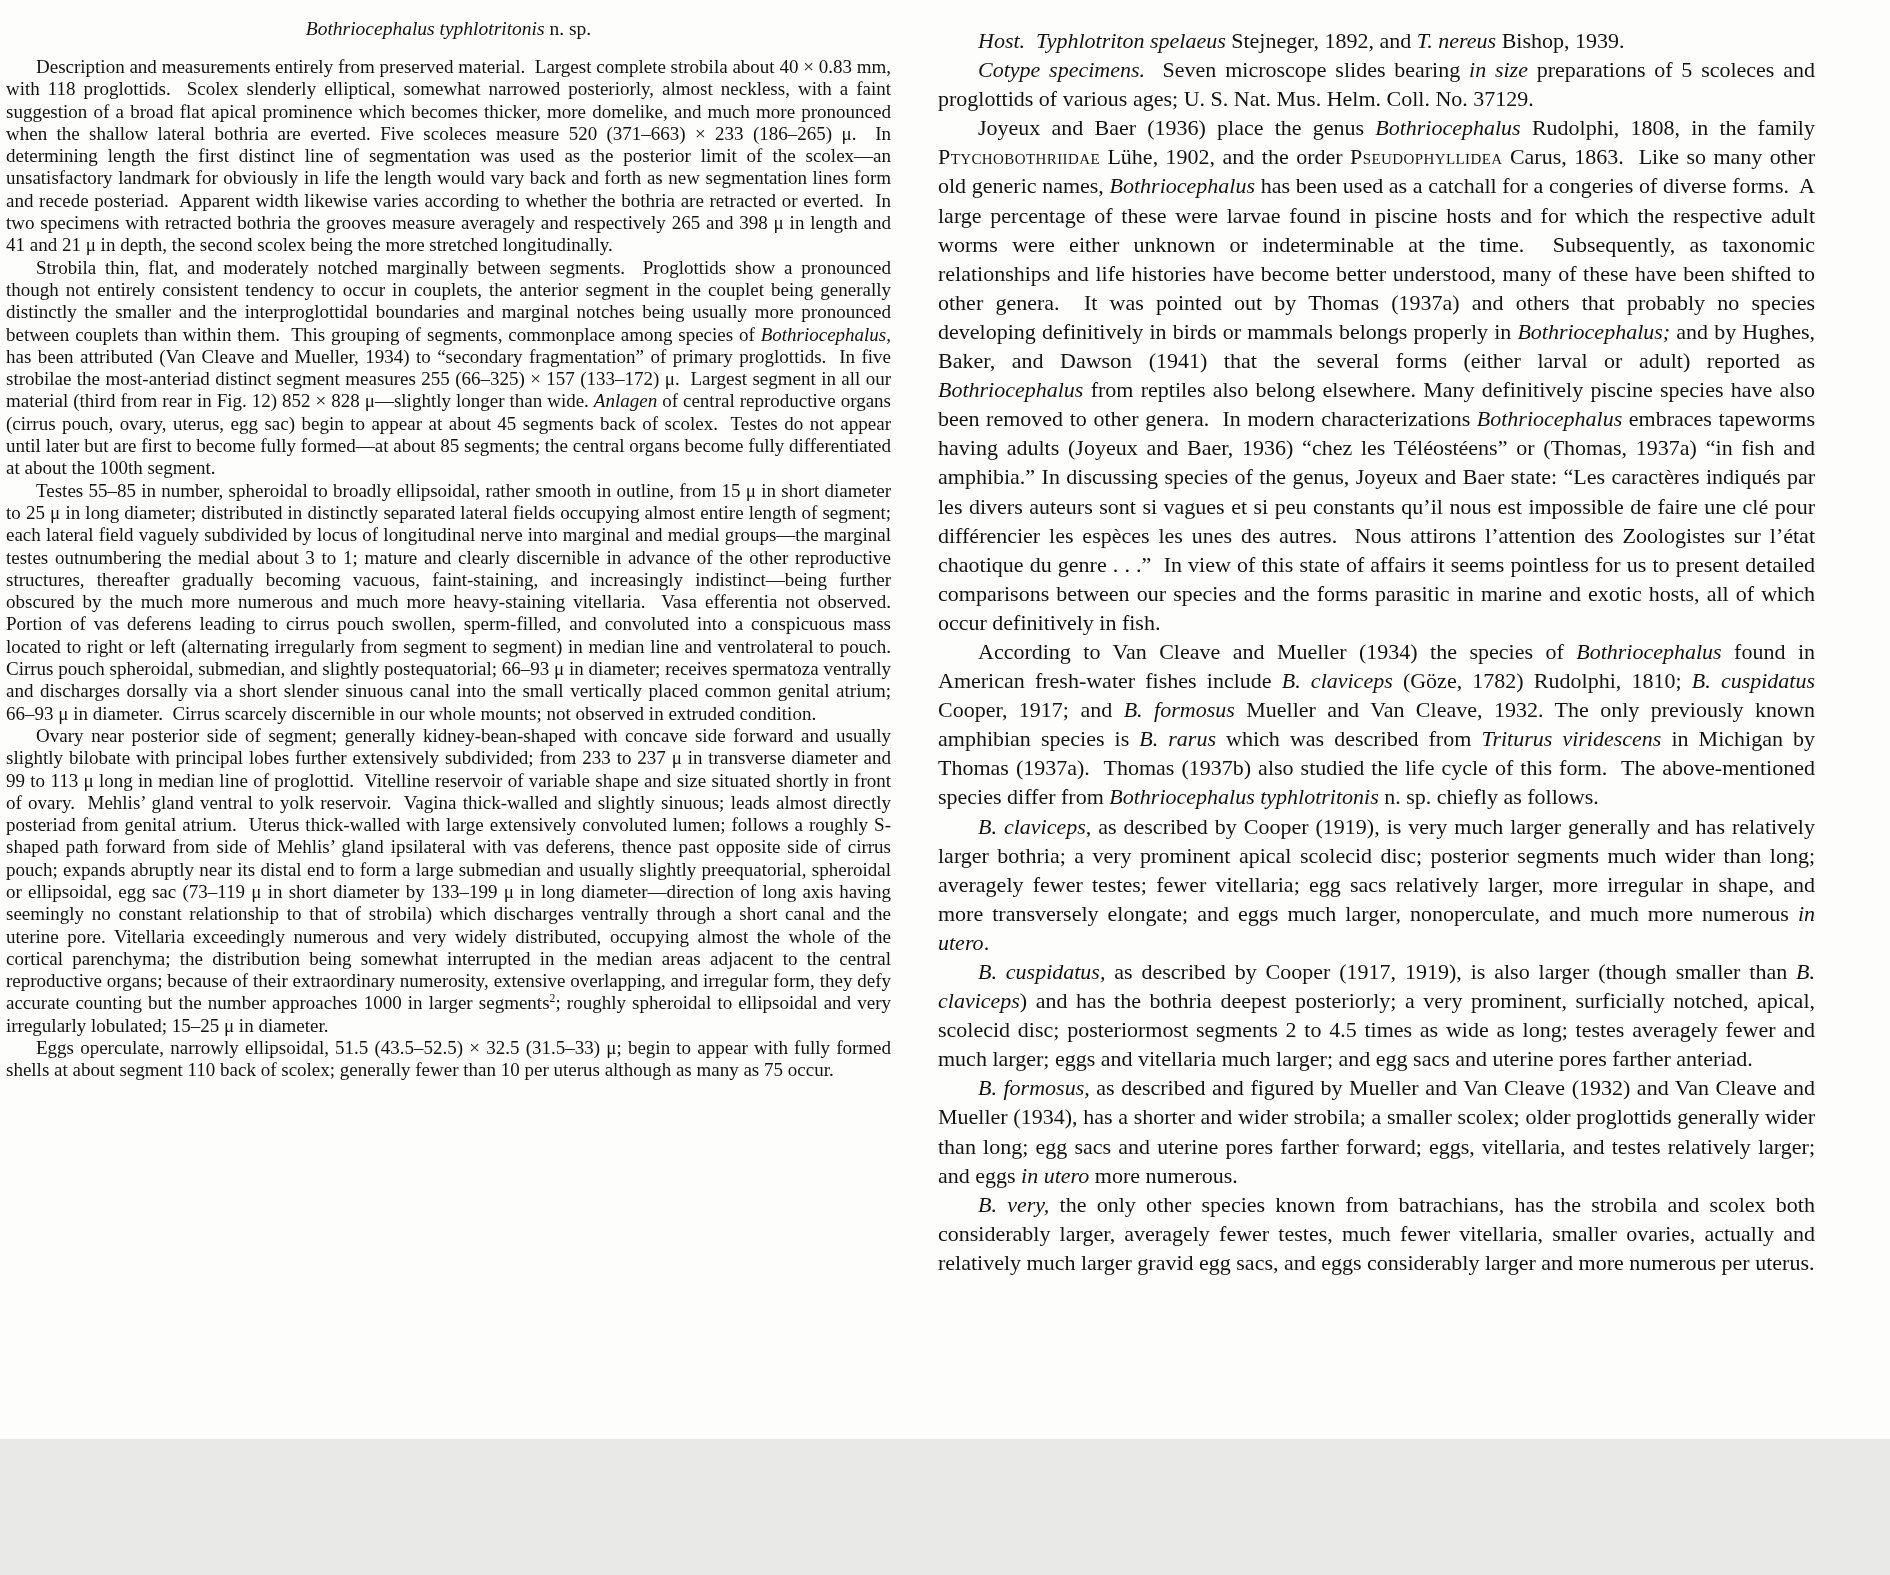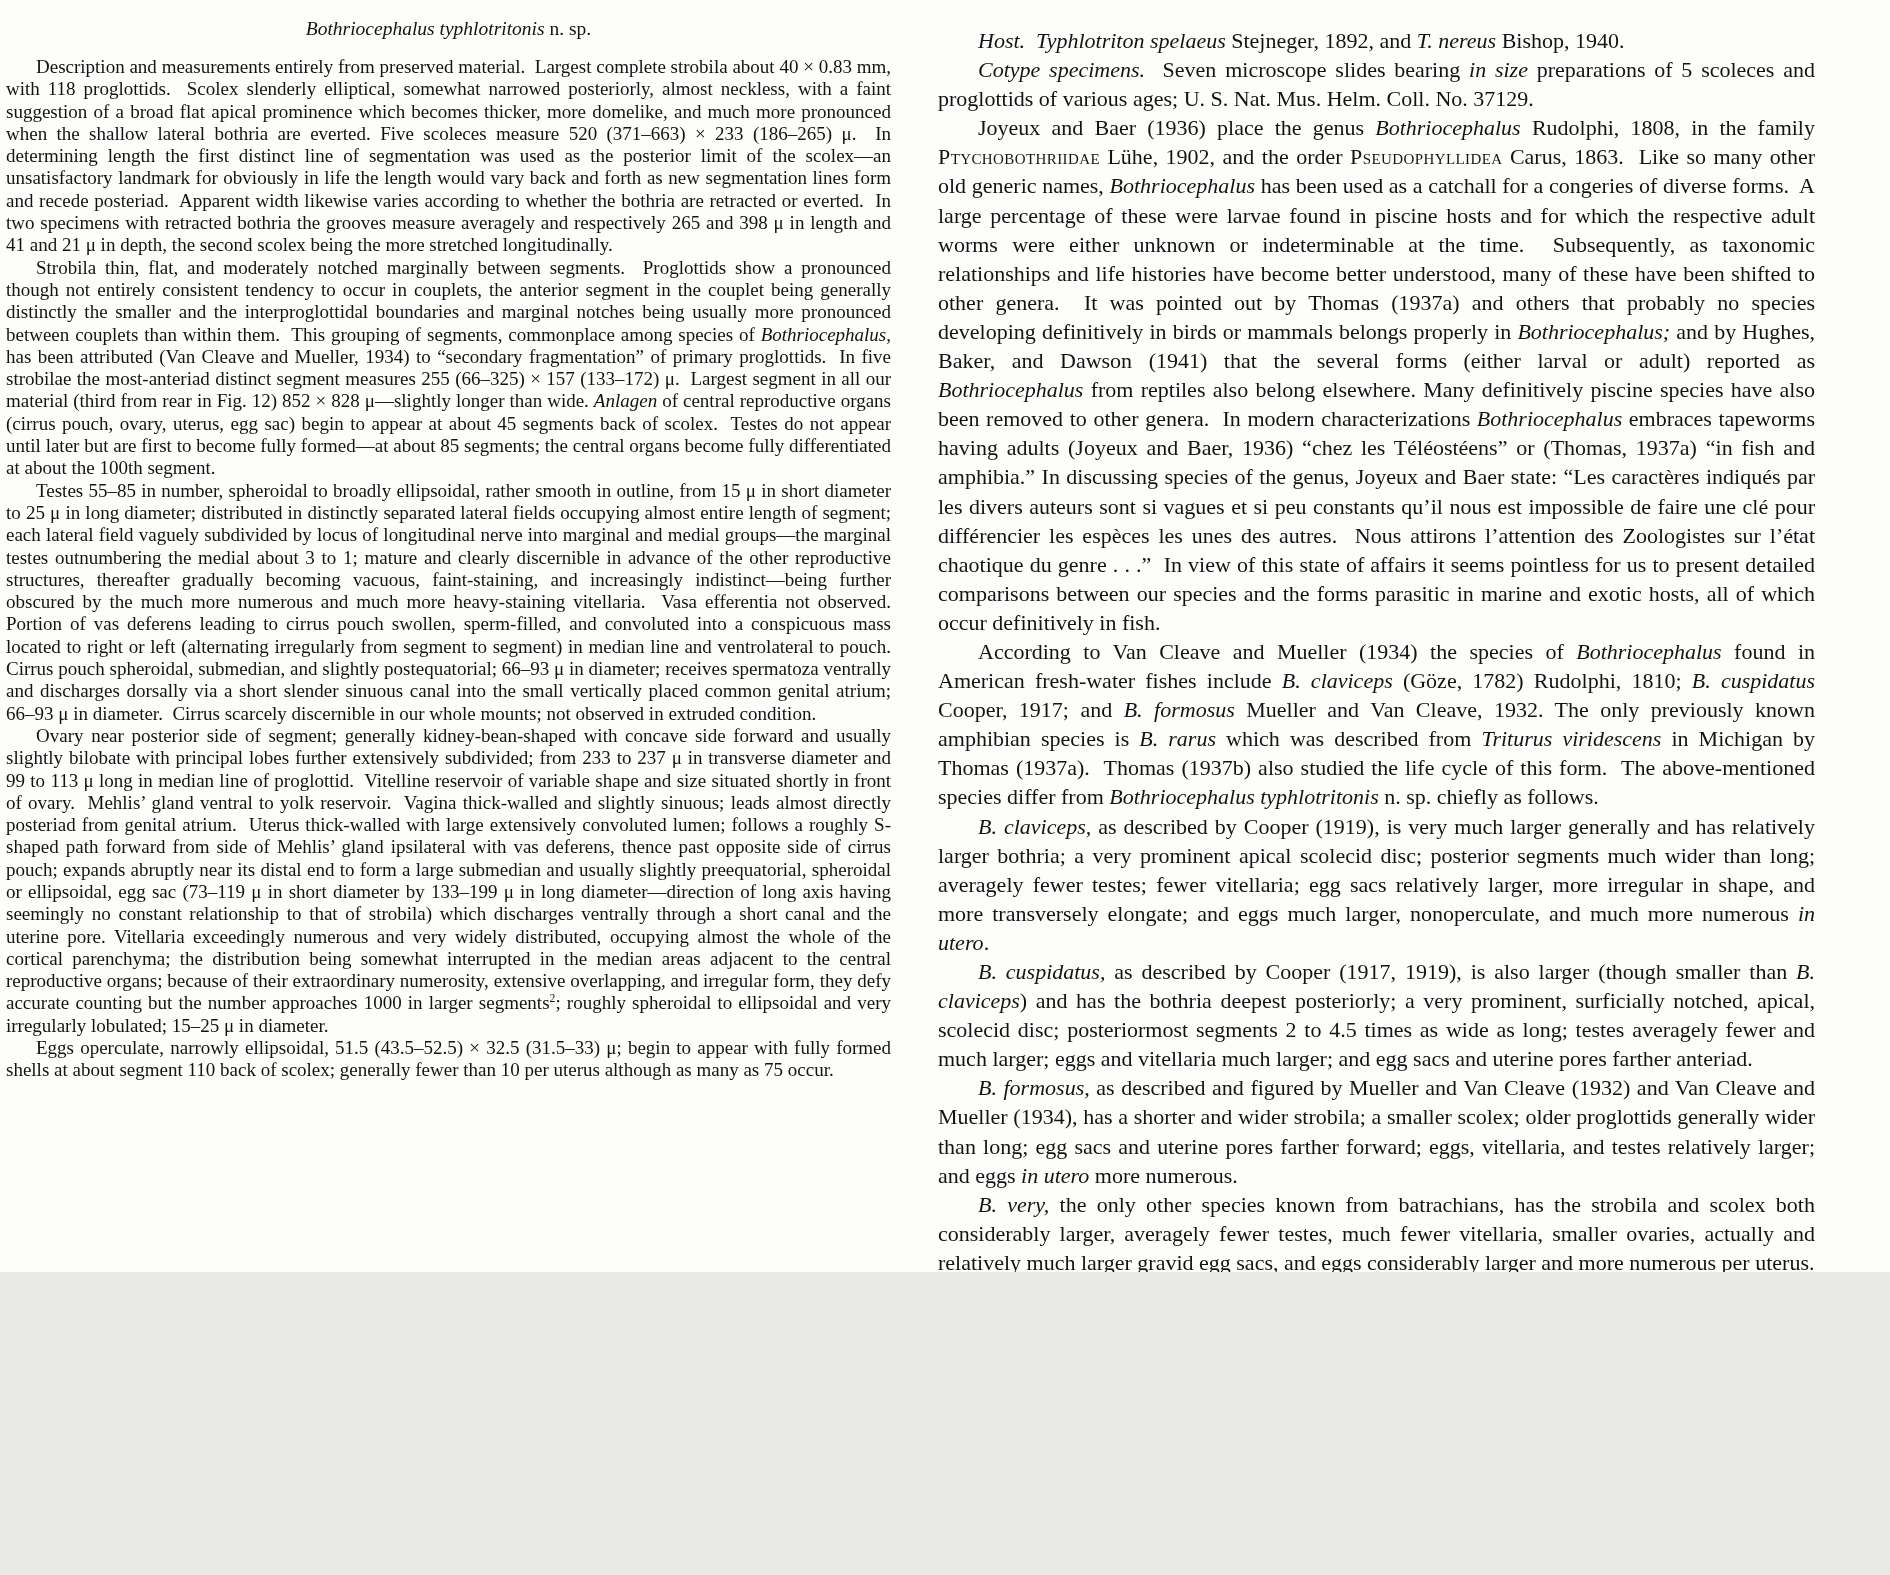--- a/index.html
+++ b/index.html
@@ -1,17 +1,17 @@
 <!DOCTYPE html>
 <html lang="en"><head>
 <meta charset="utf-8">
 <style>
   html,body{margin:0;padding:0;background:#e9e9e7;}
   .page{
-    width:1890px;height:1272px;
+    width:1890px;height:1439px;
     background:#fdfdfb;
     box-sizing:border-box;
     padding:14px 73px 0 6px;
     overflow:hidden;
     color:#131313;
     font-family:"Liberation Serif","DejaVu Serif",serif;
     -webkit-font-smoothing:antialiased;
   }
   .columns{display:flex;align-items:flex-start;}
   .col{hyphens:auto;}
@@ -42,21 +42,21 @@
           <p class="para"><span class="run">Description and measurements entirely from preserved material.  Largest complete strobila about 40 × 0.83 mm, with 118 proglottids.  Scolex slenderly elliptical, somewhat narrowed posteriorly, almost neckless, with a faint suggestion of a broad flat apical prominence which becomes thicker, more domelike, and much more pronounced when the shallow lateral bothria are everted. Five scoleces measure 520 (371–663) × 233 (186–265) μ.  In determining length the first distinct line of segmentation was used as the posterior limit of the scolex—an unsatisfactory landmark for obviously in life the length would vary back and forth as new segmentation lines form and recede posteriad.  Apparent width likewise varies according to whether the bothria are retracted or everted.  In two specimens with retracted bothria the grooves measure averagely and respectively 265 and 398 μ in length and 41 and 21 μ in depth, the second scolex being the more stretched longitudinally.</span></p>
           <p class="para"><span class="run">Strobila thin, flat, and moderately notched marginally between segments.  Proglottids show a pronounced though not entirely consistent tendency to occur in couplets, the anterior segment in the couplet being generally distinctly the smaller and the interproglottidal boundaries and marginal notches being usually more pronounced between couplets than within them.  This grouping of segments, commonplace among species of </span><span class="run italic">Bothriocephalus,</span><span class="run"> has been attributed (Van Cleave and Mueller, 1934) to “secondary fragmentation” of primary proglottids.  In five strobilae the most-anteriad distinct segment measures 255 (66–325) × 157 (133–172) μ.  Largest segment in all our material (third from rear in Fig. 12) 852 × 828 μ—slightly longer than wide. </span><span class="run italic">Anlagen</span><span class="run"> of central reproductive organs (cirrus pouch, ovary, uterus, egg sac) begin to appear at about 45 segments back of scolex.  Testes do not appear until later but are first to become fully formed—at about 85 segments; the central organs become fully differentiated at about the 100th segment.</span></p>
           <p class="para"><span class="run">Testes 55–85 in number, spheroidal to broadly ellipsoidal, rather smooth in outline, from 15 μ in short diameter to 25 μ in long diameter; distributed in distinctly separated lateral fields occupying almost entire length of segment; each lateral field vaguely subdivided by locus of longitudinal nerve into marginal and medial groups—the marginal testes outnumbering the medial about 3 to 1; mature and clearly discernible in advance of the other reproductive structures, thereafter gradually becoming vacuous, faint-staining, and increasingly indistinct—being further obscured by the much more numerous and much more heavy-staining vitellaria.  Vasa efferentia not observed.  Portion of vas deferens leading to cirrus pouch swollen, sperm-filled, and convoluted into a conspicuous mass located to right or left (alternating irregularly from segment to segment) in median line and ventrolateral to pouch.  Cirrus pouch spheroidal, submedian, and slightly postequatorial; 66–93 μ in diameter; receives spermatoza ventrally and discharges dorsally via a short slender sinuous canal into the small vertically placed common genital atrium; 66–93 μ in diameter.  Cirrus scarcely discernible in our whole mounts; not observed in extruded condition.</span></p>
           <p class="para"><span class="run">Ovary near posterior side of segment; generally kidney-bean-shaped with concave side forward and usually slightly bilobate with principal lobes further extensively subdivided; from 233 to 237 μ in transverse diameter and 99 to 113 μ long in median line of proglottid.  Vitelline reservoir of variable shape and size situated shortly in front of ovary.  Mehlis’ gland ventral to yolk reservoir.  Vagina thick-walled and slightly sinuous; leads almost directly posteriad from genital atrium.  Uterus thick-walled with large extensively convoluted lumen; follows a roughly S-shaped path forward from side of Mehlis’ gland ipsilateral with vas deferens, thence past opposite side of cirrus pouch; expands abruptly near its distal end to form a large submedian and usually slightly preequatorial, spheroidal or ellipsoidal, egg sac (73–119 μ in short diameter by 133–199 μ in long diameter—direction of long axis having seemingly no constant relationship to that of strobila) which discharges ventrally through a short canal and the uterine pore. Vitellaria exceedingly numerous and very widely distributed, occupying almost the whole of the cortical parenchyma; the distribution being somewhat interrupted in the median areas adjacent to the central reproductive organs; because of their extraordinary numerosity, extensive overlapping, and irregular form, they defy accurate counting but the number approaches 1000 in larger segments</span><span class="run sup">2</span><span class="run">; roughly spheroidal to ellipsoidal and very irregularly lobulated; 15–25 μ in diameter.</span></p>
           <p class="para"><span class="run">Eggs operculate, narrowly ellipsoidal, 51.5 (43.5–52.5) × 32.5 (31.5–33) μ; begin to appear with fully formed shells at about segment 110 back of scolex; generally fewer than 10 per uterus although as many as 75 occur.</span></p>
         </div>
     </section>
 
     <section class="col col-right">
       <div class="paragraphs">
-          <p class="para"><span class="run italic">Host.</span><span class="run">  </span><span class="run italic">Typhlotriton spelaeus</span><span class="run"> Stejneger, 1892, and </span><span class="run italic">T. nereus</span><span class="run"> Bishop, 1940.</span></p>
+          <p class="para"><span class="run italic">Host.</span><span class="run">  </span><span class="run italic">Typhlotriton spelaeus</span><span class="run"> Stejneger, 1892, and </span><span class="run italic">T. nereus</span><span class="run"> Bishop, 1939.</span></p>
           <p class="para"><span class="run italic">Cotype specimens.</span><span class="run">  Seven microscope slides bearing </span><span class="run italic">in size</span><span class="run"> preparations of 5 scoleces and proglottids of various ages; U. S. Nat. Mus. Helm. Coll. No. 37129.</span></p>
           <p class="para"><span class="run">Joyeux and Baer (1936) place the genus </span><span class="run italic">Bothriocephalus</span><span class="run"> Rudolphi, 1808, in the family </span><span class="run smallcaps">Ptychobothriidae</span><span class="run"> Lühe, 1902, and the order </span><span class="run smallcaps">Pseudophyllidea</span><span class="run"> Carus, 1863.  Like so many other old generic names, </span><span class="run italic">Bothriocephalus</span><span class="run"> has been used as a catchall for a congeries of diverse forms.  A large percentage of these were larvae found in piscine hosts and for which the respective adult worms were either unknown or indeterminable at the time.  Subsequently, as taxonomic relationships and life histories have become better understood, many of these have been shifted to other genera.  It was pointed out by Thomas (1937a) and others that probably no species developing definitively in birds or mammals belongs properly in </span><span class="run italic">Bothriocephalus;</span><span class="run"> and by Hughes, Baker, and Dawson (1941) that the several forms (either larval or adult) reported as </span><span class="run italic">Bothriocephalus</span><span class="run"> from reptiles also belong elsewhere. Many definitively piscine species have also been removed to other genera.  In modern characterizations </span><span class="run italic">Bothriocephalus</span><span class="run"> embraces tapeworms having adults (Joyeux and Baer, 1936) “chez les Téléostéens” or (Thomas, 1937a) “in fish and amphibia.” In discussing species of the genus, Joyeux and Baer state: “Les caractères indiqués par les divers auteurs sont si vagues et si peu constants qu’il nous est impossible de faire une clé pour différencier les espèces les unes des autres.  Nous attirons l’attention des Zoologistes sur l’état chaotique du genre . . .”  In view of this state of affairs it seems pointless for us to present detailed comparisons between our species and the forms parasitic in marine and exotic hosts, all of which occur definitively in fish.</span></p>
           <p class="para"><span class="run">According to Van Cleave and Mueller (1934) the species of </span><span class="run italic">Bothriocephalus</span><span class="run"> found in American fresh-water fishes include </span><span class="run italic">B. claviceps</span><span class="run"> (Göze, 1782) Rudolphi, 1810; </span><span class="run italic">B. cuspidatus</span><span class="run"> Cooper, 1917; and </span><span class="run italic">B. formosus</span><span class="run"> Mueller and Van Cleave, 1932. The only previously known amphibian species is </span><span class="run italic">B. rarus</span><span class="run"> which was described from </span><span class="run italic">Triturus viridescens</span><span class="run"> in Michigan by Thomas (1937a).  Thomas (1937b) also studied the life cycle of this form.  The above-mentioned species differ from </span><span class="run italic">Bothriocephalus typhlotritonis</span><span class="run"> n. sp. chiefly as follows.</span></p>
           <p class="para"><span class="run italic">B. claviceps,</span><span class="run"> as described by Cooper (1919), is very much larger generally and has relatively larger bothria; a very prominent apical scolecid disc; posterior segments much wider than long; averagely fewer testes; fewer vitellaria; egg sacs relatively larger, more irregular in shape, and more transversely elongate; and eggs much larger, nonoperculate, and much more numerous </span><span class="run italic">in utero</span><span class="run">.</span></p>
           <p class="para"><span class="run italic">B. cuspidatus,</span><span class="run"> as described by Cooper (1917, 1919), is also larger (though smaller than </span><span class="run italic">B. claviceps</span><span class="run">) and has the bothria deepest posteriorly; a very prominent, surficially notched, apical, scolecid disc; posteriormost segments 2 to 4.5 times as wide as long; testes averagely fewer and much larger; eggs and vitellaria much larger; and egg sacs and uterine pores farther anteriad.</span></p>
           <p class="para"><span class="run italic">B. formosus,</span><span class="run"> as described and figured by Mueller and Van Cleave (1932) and Van Cleave and Mueller (1934), has a shorter and wider strobila; a smaller scolex; older proglottids generally wider than long; egg sacs and uterine pores farther forward; eggs, vitellaria, and testes relatively larger; and eggs </span><span class="run italic">in utero</span><span class="run"> more numerous.</span></p>
           <p class="para"><span class="run italic">B. very,</span><span class="run"> the only other species known from batrachians, has the strobila and scolex both considerably larger, averagely fewer testes, much fewer vitellaria, smaller ovaries, actually and relatively much larger gravid egg sacs, and eggs considerably larger and more numerous per uterus.</span></p>
         </div>
     </section>
 

